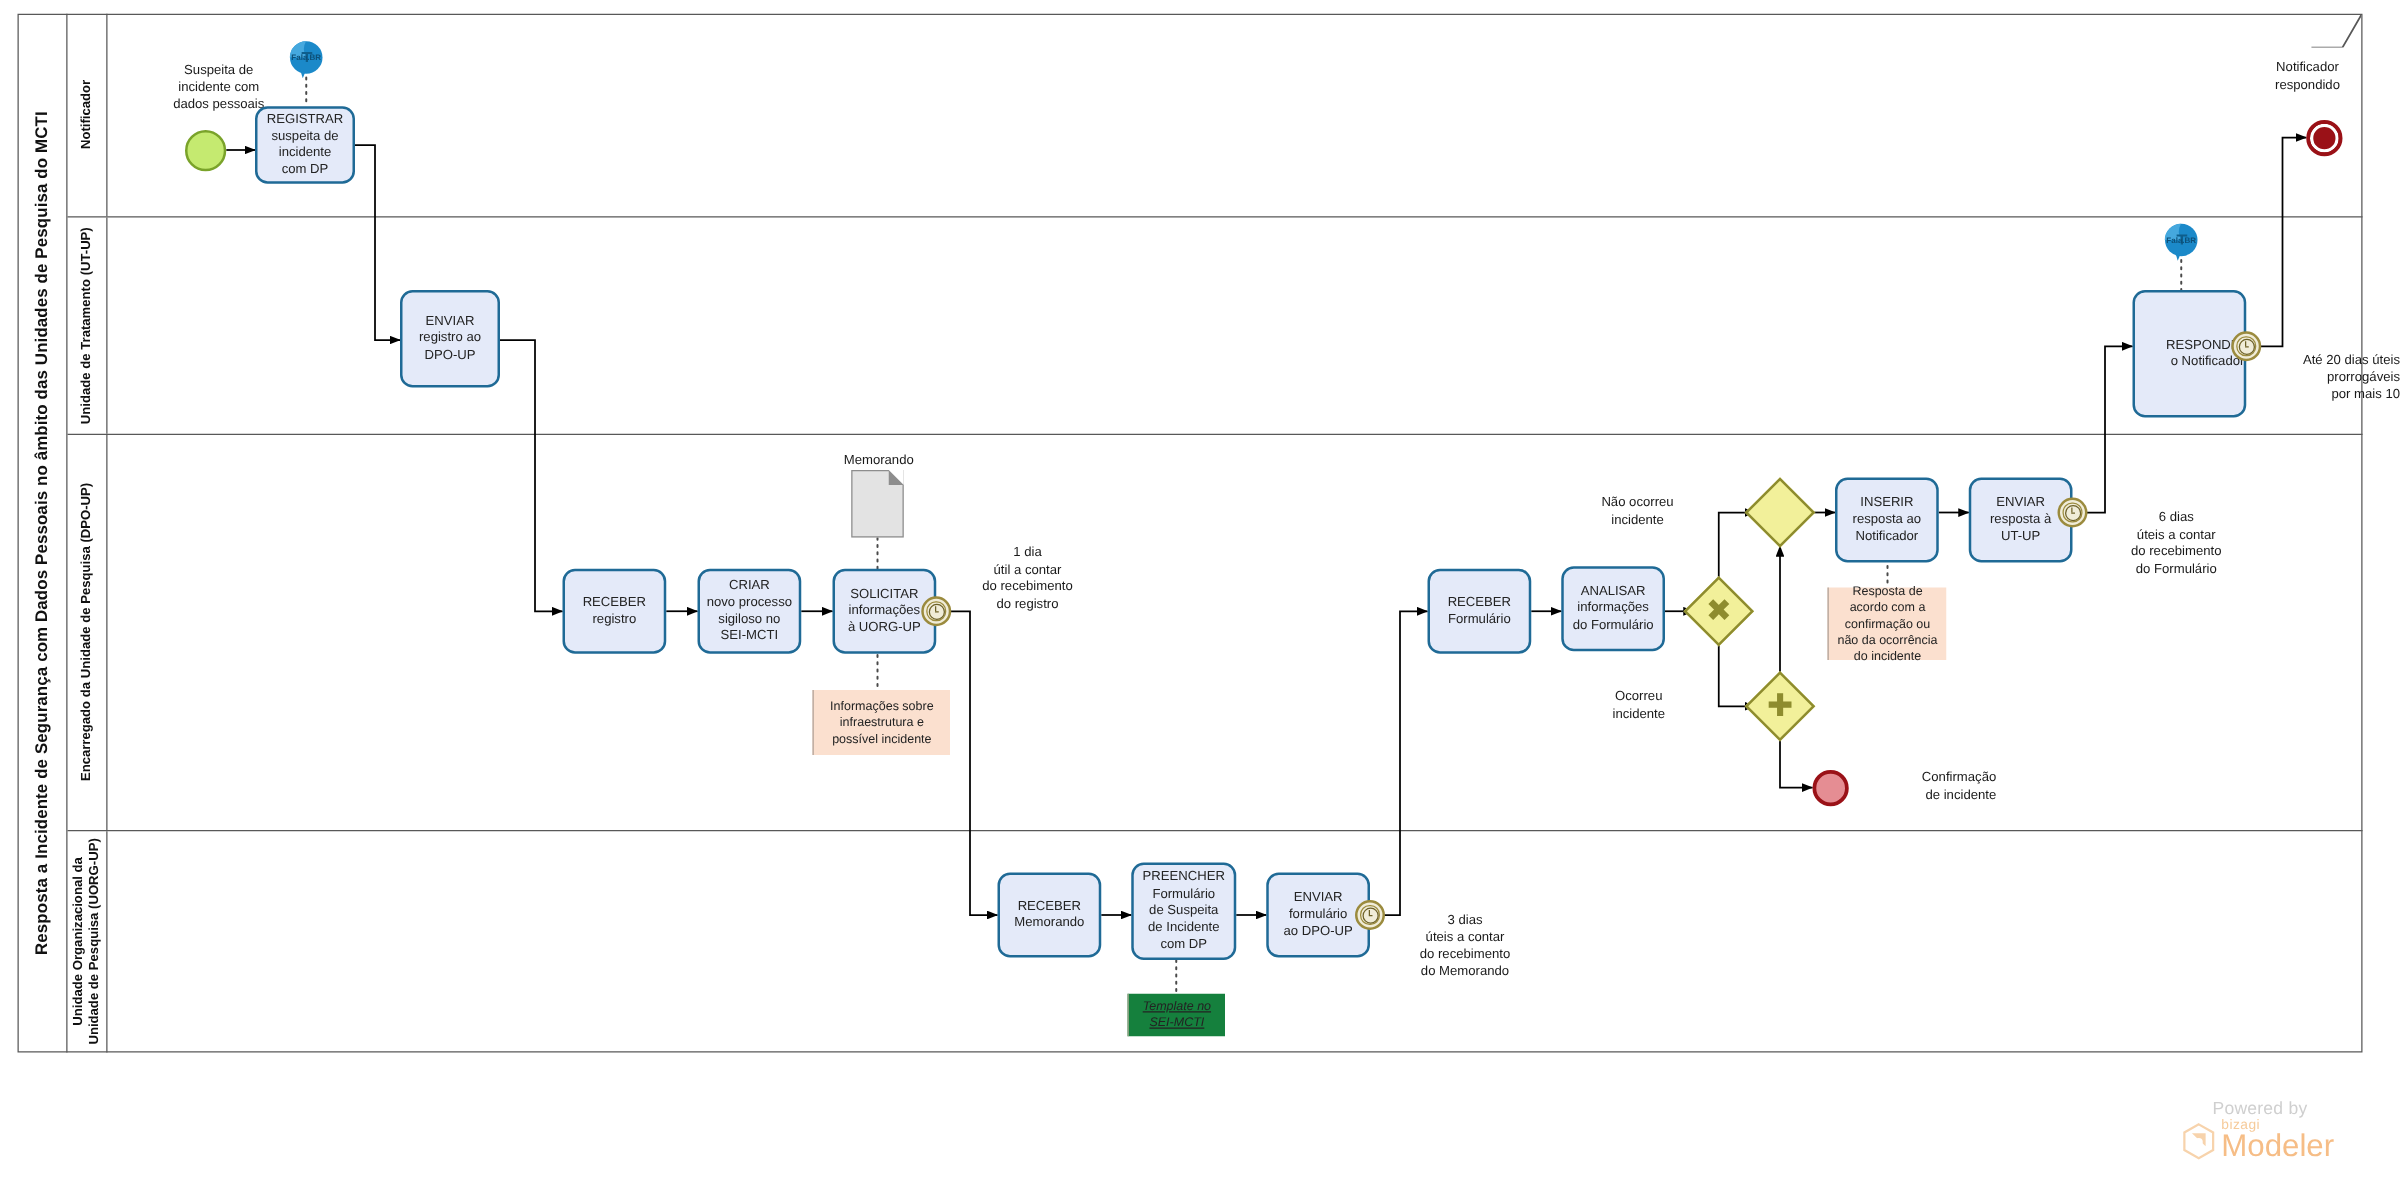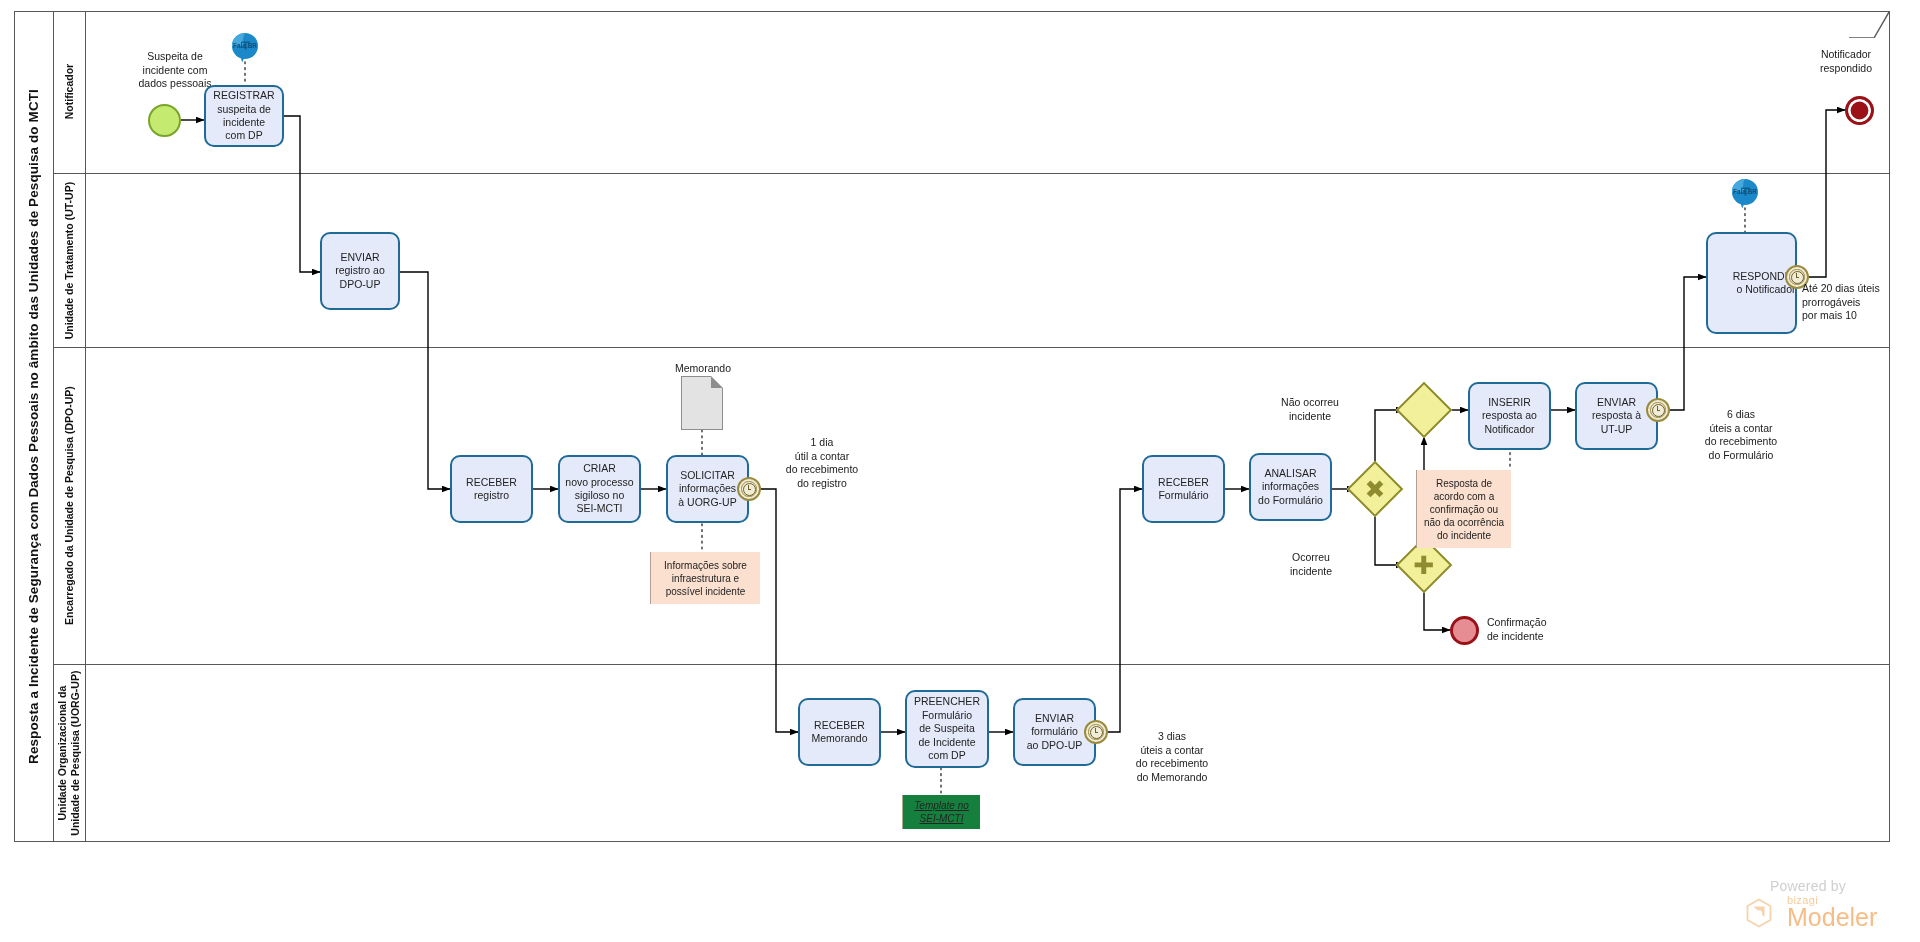--- a/index.html
+++ b/index.html
@@ -73,34 +73,34 @@
       border-color:#ffffff #ffffff #8d8d8d #8d8d8d;}
   .annot{position:absolute;box-sizing:border-box;
       border-left:1px solid #b0a096;background:#fbe0cf;
       font-size:10px;line-height:1.3;text-align:center;color:#232323;
       display:flex;align-items:center;justify-content:center;padding:3px 4px;}
   .annot.green{background:#15803d;border-left:1px solid #a9ab93;font-style:italic;text-decoration:underline;}
 
   
   .lbl{position:absolute;font-size:10.5px;line-height:1.3;color:#1a1a1a;
       text-align:center;}
-  .lbl.l{text-align:left;}
+  .lbl.l{text-align:right;}
 
   
   svg.wires{position:absolute;left:0;top:0;width:1920px;height:942px;
       pointer-events:none;}
 
   
   .falabr{position:absolute;width:32px;height:32px;}
 
   
   .footer{position:absolute;right:24px;bottom:12px;width:150px;}
   .footer .pb{font-size:14px;color:#cfcfcf;margin:0 0 1px 24px;
       letter-spacing:.2px;}
-  .footer .row{display:flex;align-items:center;gap:15px;}
+  .footer .row{display:flex;align-items:center;gap:5px;}
   .footer .wd{display:flex;flex-direction:column;line-height:1;}
   .footer .b1{font-size:11px;color:#f6cb9b;letter-spacing:.4px;}
   .footer .b2{font-size:25px;color:#f6bd86;line-height:.95;}
 </style>
 </head>
 <body>
 
 <div id="canvas">
 
   <div class="diagram-title">FASE 1. AVALIAÇÃO DE SUSPEITA DE INCIDENTE</div>
@@ -304,21 +304,21 @@
   <div class="gw-mark" style="left:1404px;top:390px;"></div>
 
   <div class="ev ev-inter-red" style="left:1450px;top:616px;width:29px;height:29px;"></div>
   <div class="lbl l" style="left:1487px;top:616px;width:110px;white-space:pre-line;">Confirmação
 de incidente</div>
 
   <div class="task" style="left:1468px;top:382px;width:83px;height:68px;white-space:pre-line;">INSERIR
 resposta ao
 Notificador</div>
 
-  <div class="annot" style="left:1416px;top:470px;width:95px;height:78px;white-space:pre-line;">Resposta de
+  <div class="annot" style="left:1462px;top:470px;width:95px;height:58px;white-space:pre-line;">Resposta de
 acordo com a
 confirmação ou
 não da ocorrência
 do incidente</div>
 
   <div class="task" style="left:1575px;top:382px;width:83px;height:68px;white-space:pre-line;">ENVIAR
 resposta à
 UT-UP</div>
   <div class="timer" style="left:1646px;top:398px;">
       <i></i>

